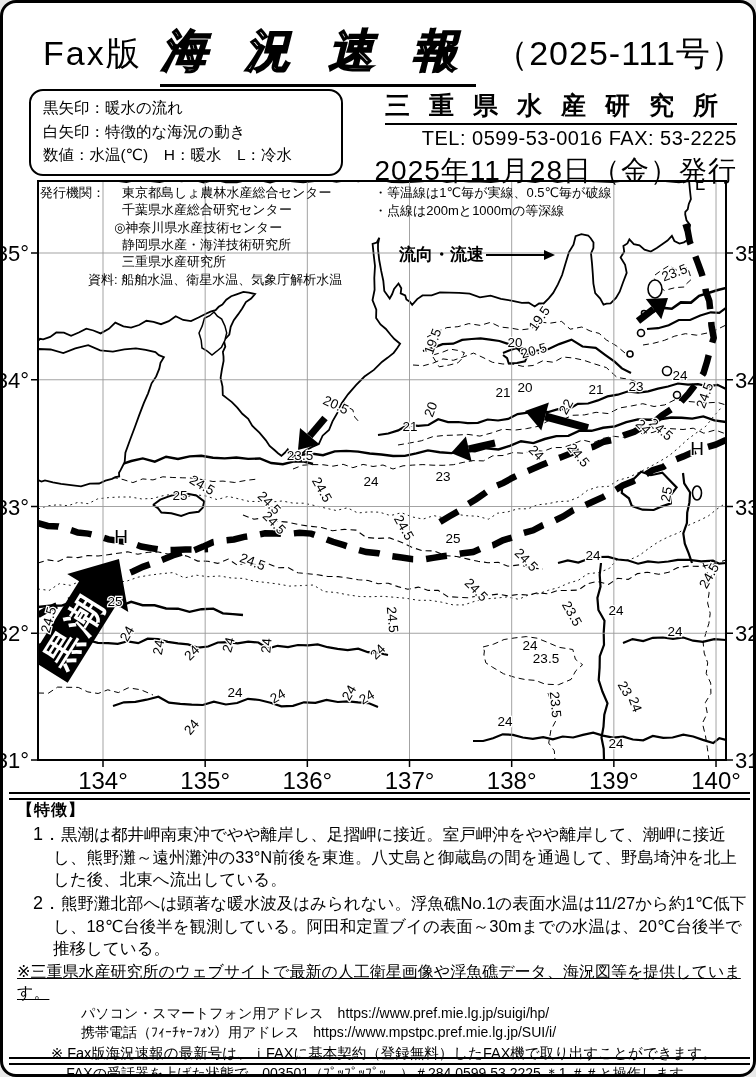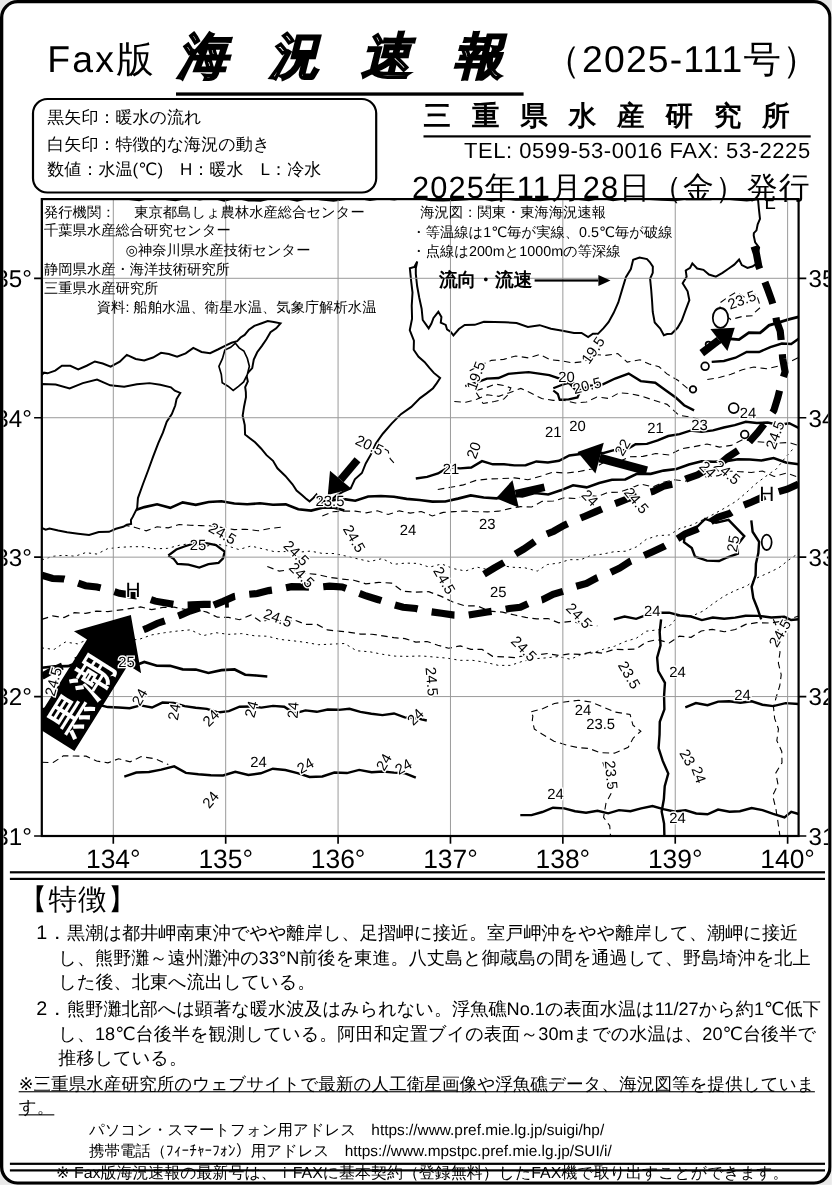--- a/index.html
+++ b/index.html
@@ -18,36 +18,36 @@
               font-size:15.5px;line-height:1.52;z-index:3;}
   .org-block{position:absolute;right:16px;top:86px;display:flex;flex-direction:column;
              align-items:flex-end;z-index:3;}
   .org-name{font-size:25px;font-weight:bold;letter-spacing:19px;border-bottom:2px solid #000;
             padding-bottom:1px;white-space:nowrap;}
   .tel-fax{font-size:20px;margin-top:2px;letter-spacing:.5px;}
   .issue-date{font-size:28px;margin-top:2px;letter-spacing:1px;}
   
   .issuers{position:absolute;left:37px;top:181px;font-size:13px;line-height:1.33;z-index:3;white-space:nowrap;}
   .issuers .row0 .ih{display:inline-block;width:82px;}
-  .issuers .iline{}
+  .issuers .iline{padding-left:82px;}
   .issuers .iline.circ{padding-left:74px;}
   .issuers .src{margin-top:1px;padding-left:48px;}
   .chartinfo{position:absolute;left:371px;top:181px;font-size:13px;line-height:1.38;z-index:3;white-space:nowrap;}
   .chartinfo .ct{padding-left:8px;}
   .flowrow{position:absolute;left:396px;top:240px;display:flex;align-items:center;gap:2px;
            font-size:17px;font-weight:bold;z-index:3;}
   .arrow-shape{display:flex;align-items:center;}
   .arrow-line{width:58px;height:0;border-top:2.5px solid #000;}
   .arrow-head{width:0;height:0;border-left:11px solid #000;border-top:5px solid transparent;
               border-bottom:5px solid transparent;}
   
   .rule-double{position:absolute;left:6px;width:741px;height:4px;border-top:2px solid #000;
                border-bottom:2px solid #000;z-index:3;}
   .features{position:absolute;left:14px;top:797px;width:730px;z-index:3;}
-  .f-title{font-size:26px;font-weight:normal;letter-spacing:1px;}
+  .f-title{font-size:16px;font-weight:bold;letter-spacing:1px;}
   .f-item{font-size:16.5px;line-height:1.32;margin:2px 0 2px 36px;text-indent:-20px;}
   .f-item .no{font-size:18px;}
   .web-note{font-size:16px;text-decoration:underline;margin-top:2px;}
   .ft{font-size:14px;line-height:1.42;}
   .ft.addr{margin-left:64px;}
   .ft.url span.u{margin-left:14px;}
   .ft.ifax{margin-left:34px;font-size:14.5px;}
   .ft.center{text-align:center;}
   svg{position:absolute;left:0;top:0;z-index:1;}
 </style>
@@ -254,21 +254,20 @@
   <div class="issuers" id="issuers">
       <div class="row0"><span class="ih">発行機関：</span><span>東京都島しょ農林水産総合センター</span></div>
       <div class="iline">千葉県水産総合研究センター</div>
       <div class="iline circ">◎神奈川県水産技術センター</div>
       <div class="iline">静岡県水産・海洋技術研究所</div>
       <div class="iline">三重県水産研究所</div>
       <div class="src">資料: 船舶水温、衛星水温、気象庁解析水温</div>
     </div>
 
   <div class="chartinfo" id="chartinfo">
-      <div class="ct">海況図：関東・東海海況速報</div>
       <div>・等温線は1℃毎が実線、0.5℃毎が破線</div>
       <div>・点線は200mと1000mの等深線</div>
     </div>
 
   <div class="flowrow">
     <span>流向・流速</span>
     <span class="arrow-shape">
       <span class="arrow-line"></span>
         <span class="arrow-head"></span>
     </span>

